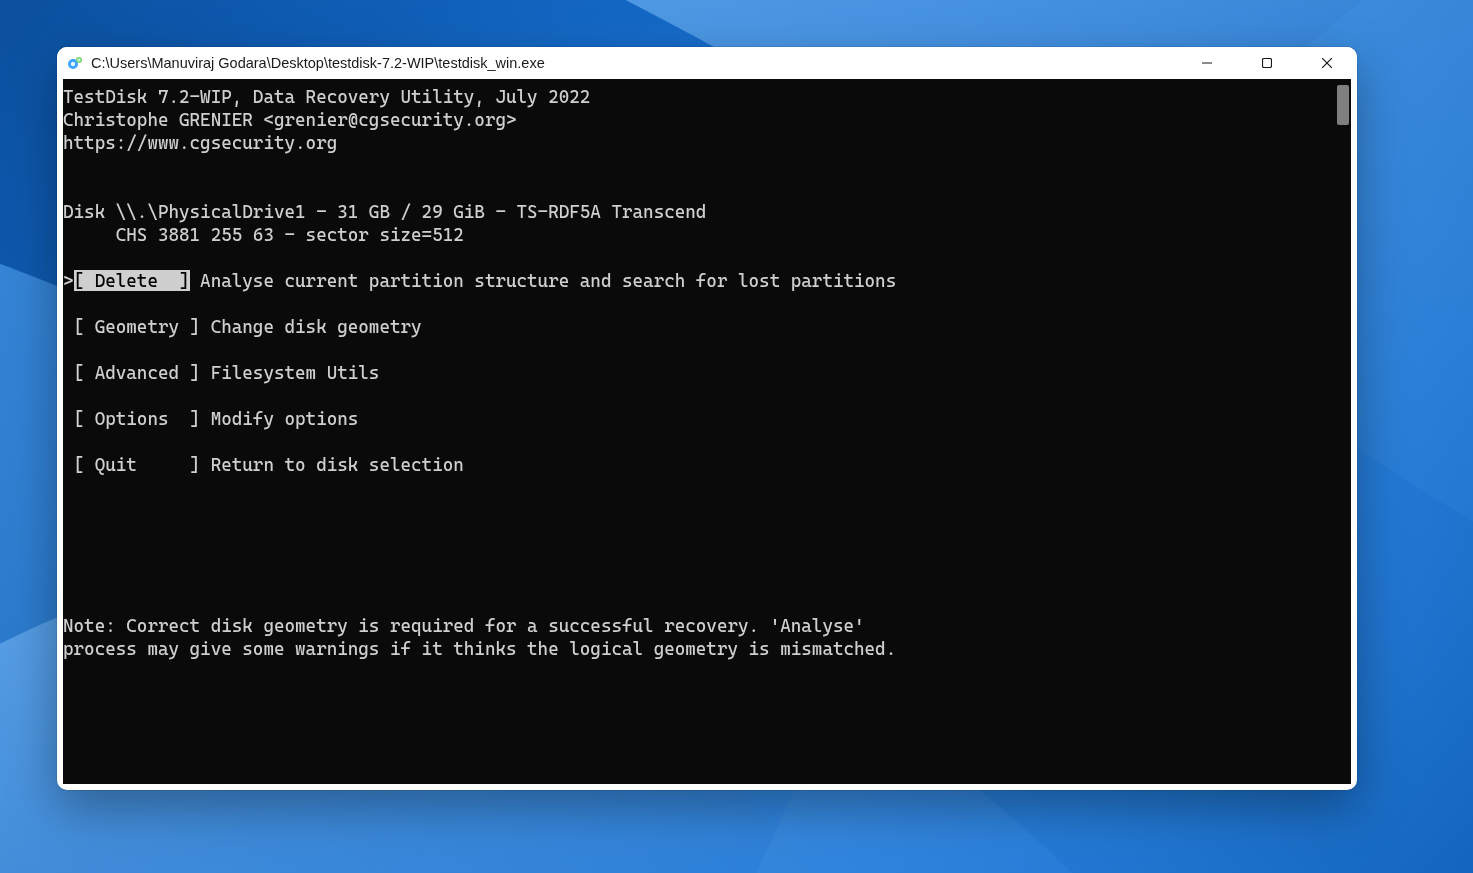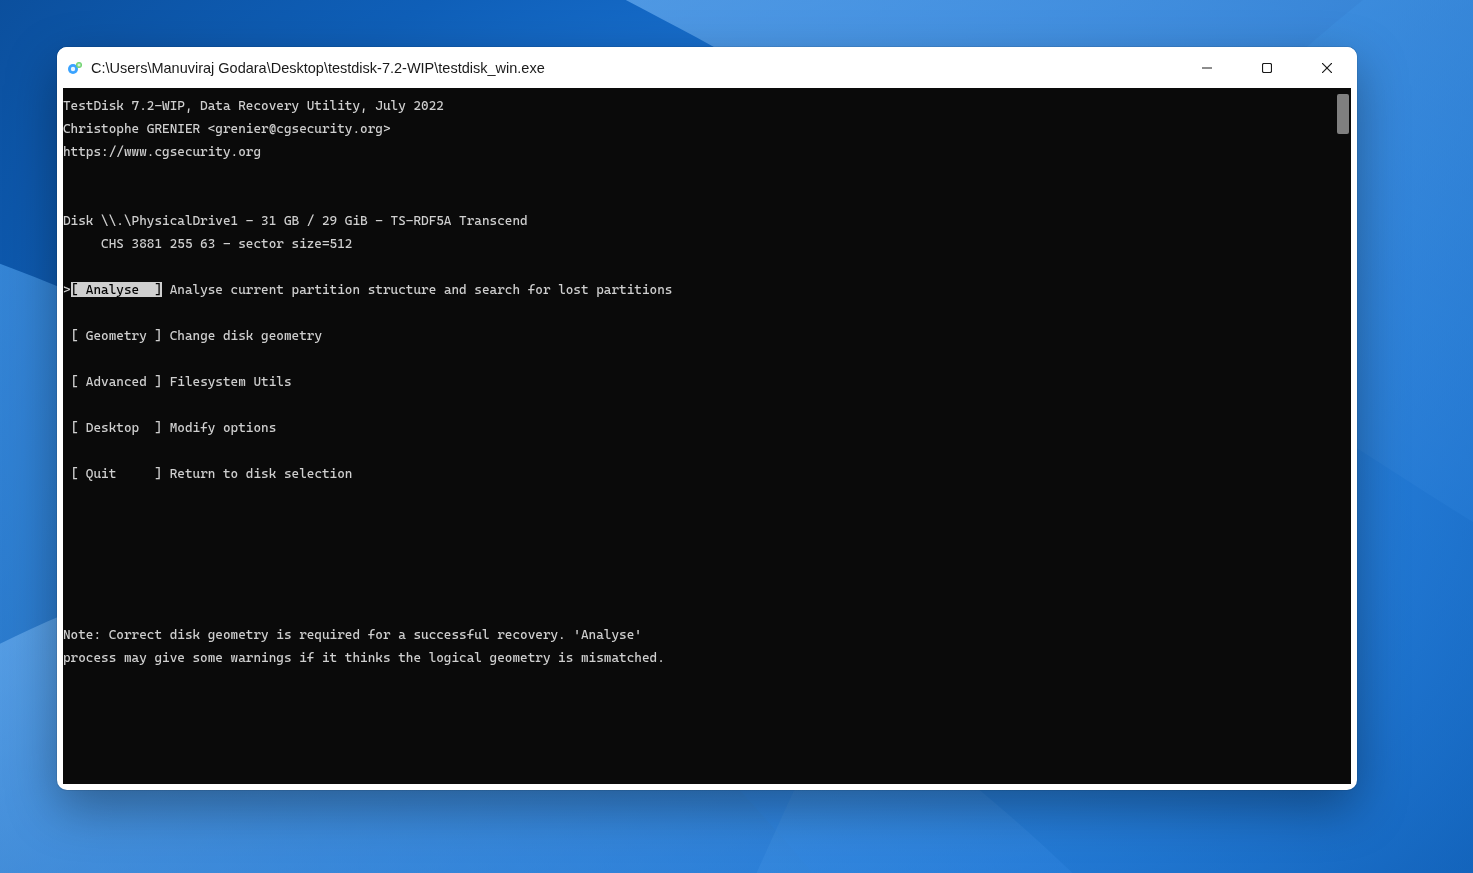--- a/index.html
+++ b/index.html
@@ -25,21 +25,21 @@
       width: 1300px;
       height: 743px;
       background: #ffffff;
       border-radius: 10px;
       box-shadow: 0 18px 50px rgba(0,0,0,0.35), 0 0 0 1px rgba(0,0,0,0.08);
       display: flex;
       flex-direction: column;
       overflow: hidden;
     }
     .titlebar {
-      height: 41px;
+      height: 32px;
       display: flex;
       align-items: center;
       padding: 0 0 0 10px;
       background: #ffffff;
       flex-shrink: 0;
     }
     .titlebar-icon {
       width: 16px; height: 16px; margin-right: 8px;
       display: inline-flex; align-items: center; justify-content: center;
     }
@@ -66,21 +66,21 @@
     .terminal-wrap {
       flex: 1;
       display: flex;
       padding: 0 6px 6px 6px;
     }
     .terminal {
       flex: 1;
       background: #0a0a0a;
       color: #cfcfcf;
       font-family: Consolas, "Cascadia Mono", "Courier New", monospace;
-      font-size: 13px;
+      font-size: 18px;
       line-height: 23px;
       padding: 6px 0 0 0;
       position: relative;
       white-space: pre;
       overflow: hidden;
     }
     .scrollbar {
       width: 16px;
       background: #0a0a0a;
       position: relative;
@@ -155,24 +155,24 @@
 
   <div class="terminal-wrap">
     <div class="terminal" id="terminal"><span>TestDisk 7.2-WIP, Data Recovery Utility, July 2022</span>
 <span>Christophe GRENIER &lt;grenier@cgsecurity.org&gt;</span>
 <span>https://www.cgsecurity.org</span>
 <span></span>
 <span></span>
 <span>Disk \\.\PhysicalDrive1 - 31 GB / 29 GiB - TS-RDF5A Transcend</span>
 <span>     CHS 3881 255 63 - sector size=512</span>
 <span></span>
-<span class="menu-row"><span class="sel-mark">&gt;</span><span class="menu-label selected-bg">[ Analyse  ]</span> <span class="menu-desc">Analyse current partition structure and search for lost partitions</span></span>
+<span class="menu-row"><span class="sel-mark">&gt;</span><span class="menu-label selected-bg">[ Delete  ]</span> <span class="menu-desc">Analyse current partition structure and search for lost partitions</span></span>
 <span class="menu-row"><span class="sel-mark"> </span><span class="menu-label">[ Geometry ]</span> <span class="menu-desc">Change disk geometry</span></span>
 <span class="menu-row"><span class="sel-mark"> </span><span class="menu-label">[ Advanced ]</span> <span class="menu-desc">Filesystem Utils</span></span>
-<span class="menu-row"><span class="sel-mark"> </span><span class="menu-label">[ Desktop  ]</span> <span class="menu-desc">Modify options</span></span>
+<span class="menu-row"><span class="sel-mark"> </span><span class="menu-label">[ Options  ]</span> <span class="menu-desc">Modify options</span></span>
 <span class="menu-row"><span class="sel-mark"> </span><span class="menu-label">[ Quit     ]</span> <span class="menu-desc">Return to disk selection</span></span>
 <span></span>
 <span></span>
 <span></span>
 <span></span>
 <span></span>
 <span>Note: Correct disk geometry is required for a successful recovery. 'Analyse'</span>
 <span>process may give some warnings if it thinks the logical geometry is mismatched.</span>
 </div>
     <div class="scrollbar">

